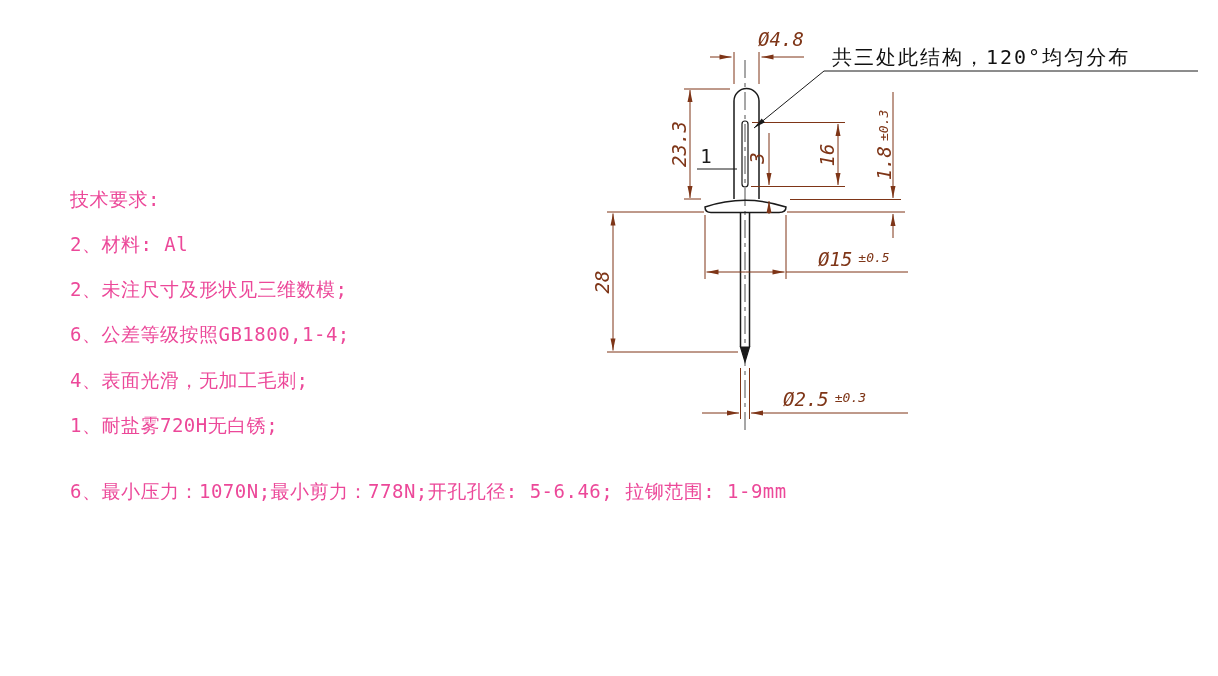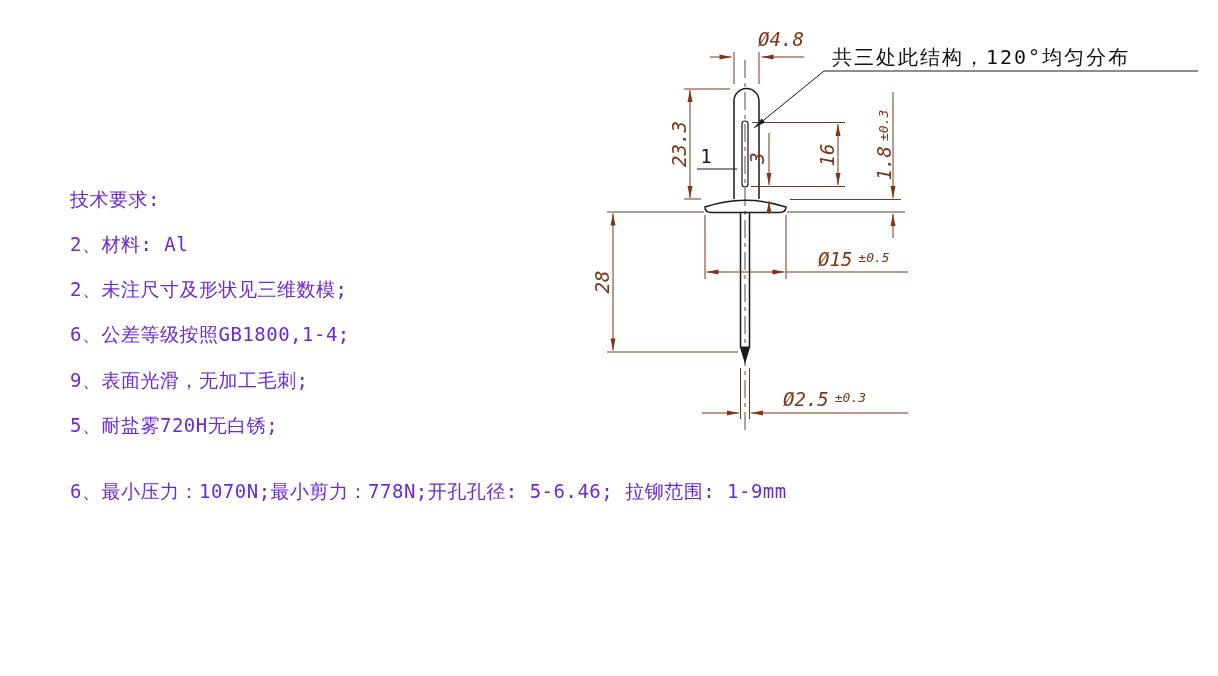--- a/index.html
+++ b/index.html
@@ -8,21 +8,21 @@
     width:1218px;height:676px;
     background:#fff;
     overflow:hidden;
     font-family:"DejaVu Sans Mono","DejaVu Sans",monospace;
   }
   .tech-line{
     position:absolute;
     left:70px;
     font-size:19px;
     line-height:26px;
-    color:#6d28d9;
+    color:#ec4899;
     white-space:nowrap;
     letter-spacing:0.5px;
   }
   #drawing-svg{position:absolute;top:0;left:0;}
   .geo{stroke:var(--outline-color,#1a1a1a);stroke-width:1.5;fill:none;}
   .geo-fill{stroke:var(--outline-color,#1a1a1a);stroke-width:1.2;fill:var(--outline-color,#1a1a1a);}
   .centerline{stroke:#3a3a3a;stroke-width:0.9;fill:none;stroke-dasharray:18 5 4 5;}
   .dim-line{stroke:var(--dim-color,#7e3517);stroke-width:1;fill:none;}
   .blk-line{stroke:#1a1a1a;stroke-width:1;fill:none;}
   .dim-text{
@@ -47,22 +47,22 @@
 </head>
 <body>
 
 <div id="canvas">
 
   <div>
     <div class="tech-line" style="top:186px">技术要求:</div>
     <div class="tech-line" style="top:231px">2、材料: Al</div>
     <div class="tech-line" style="top:276px">2、未注尺寸及形状见三维数模;</div>
     <div class="tech-line" style="top:321px">6、公差等级按照GB1800,1-4;</div>
-    <div class="tech-line" style="top:367px">9、表面光滑，无加工毛刺;</div>
-    <div class="tech-line" style="top:412px">5、耐盐雾720H无白锈;</div>
+    <div class="tech-line" style="top:367px">4、表面光滑，无加工毛刺;</div>
+    <div class="tech-line" style="top:412px">1、耐盐雾720H无白锈;</div>
     <div class="tech-line" style="top:478px">6、最小压力：1070N;最小剪力：778N;开孔孔径: 5-6.46; 拉铆范围: 1-9mm</div>
   </div>
 
   <svg id="drawing-svg" width="1218" height="676" viewBox="0 0 1218 676" xmlns="http://www.w3.org/2000/svg">
 
     <defs>
       <marker id="arrD" viewBox="0 0 14 6" refX="13" refY="3" markerWidth="14" markerHeight="6" orient="auto" markerUnits="userSpaceOnUse">
         <path d="M13,3 L1,0.5 L1,5.5 Z" fill="#7e3517"></path>
       </marker>
       <marker id="arrB" viewBox="0 0 14 6" refX="13" refY="3" markerWidth="14" markerHeight="6" orient="auto" markerUnits="userSpaceOnUse">

